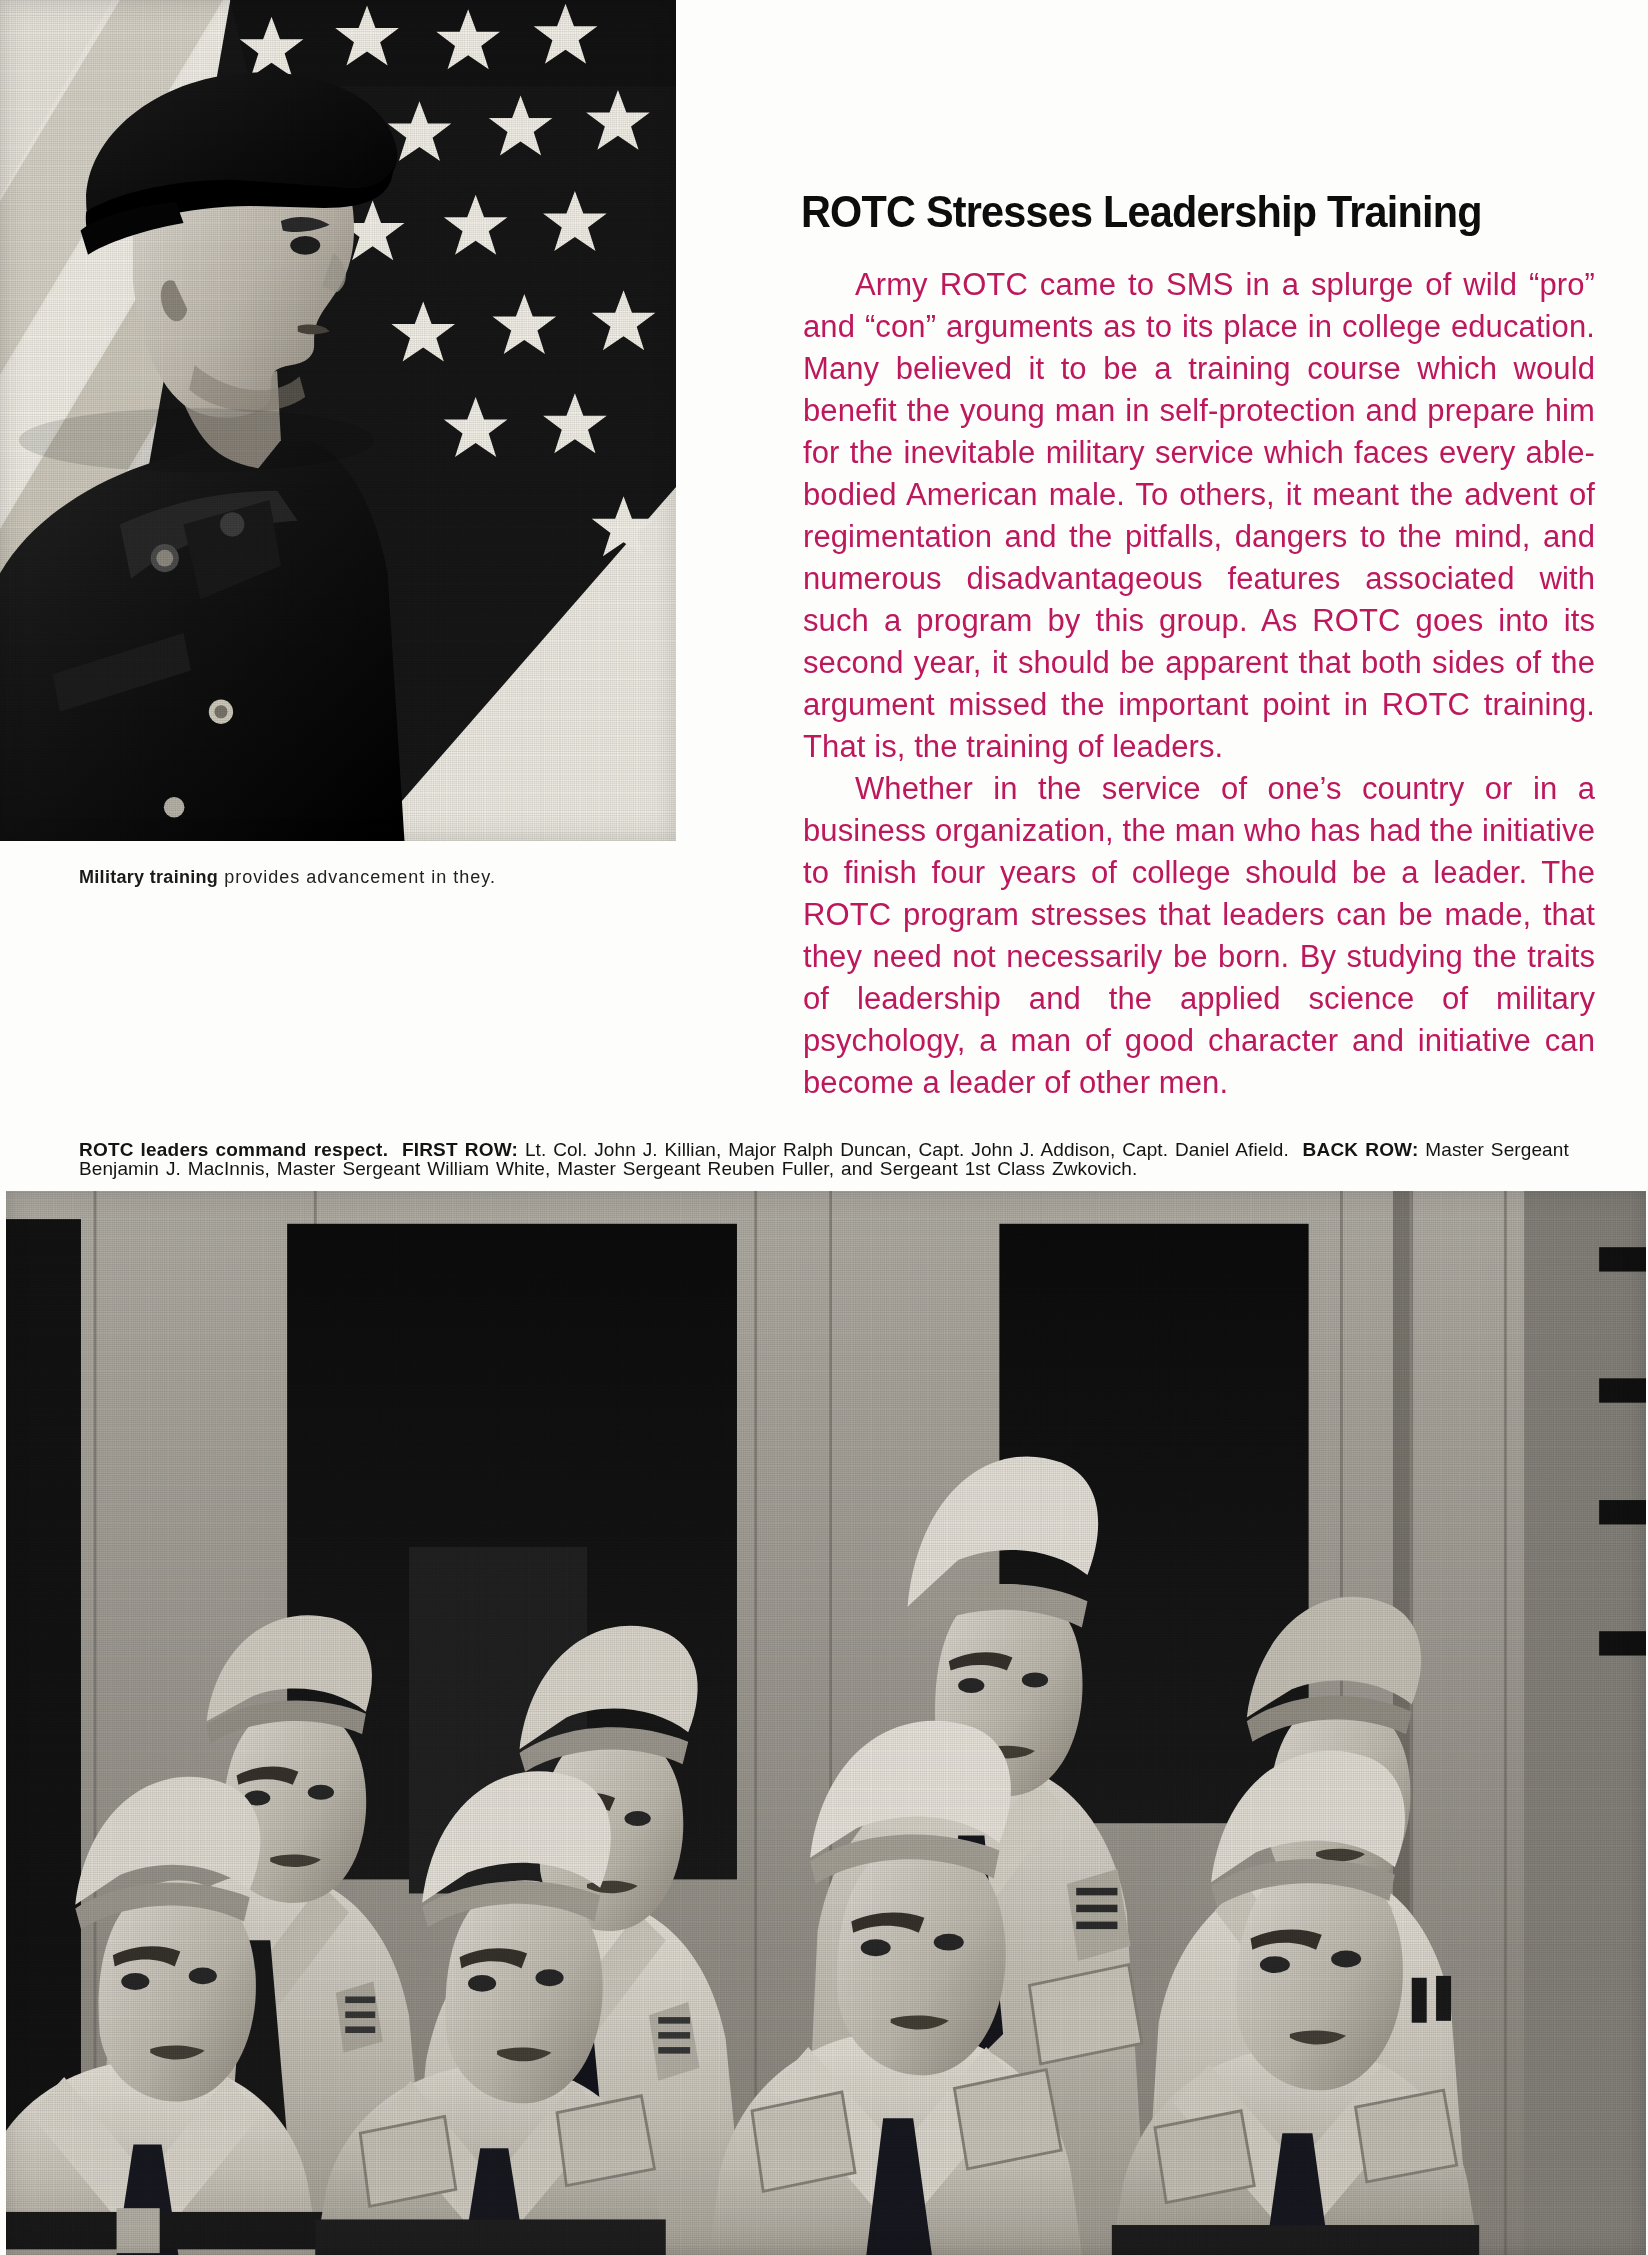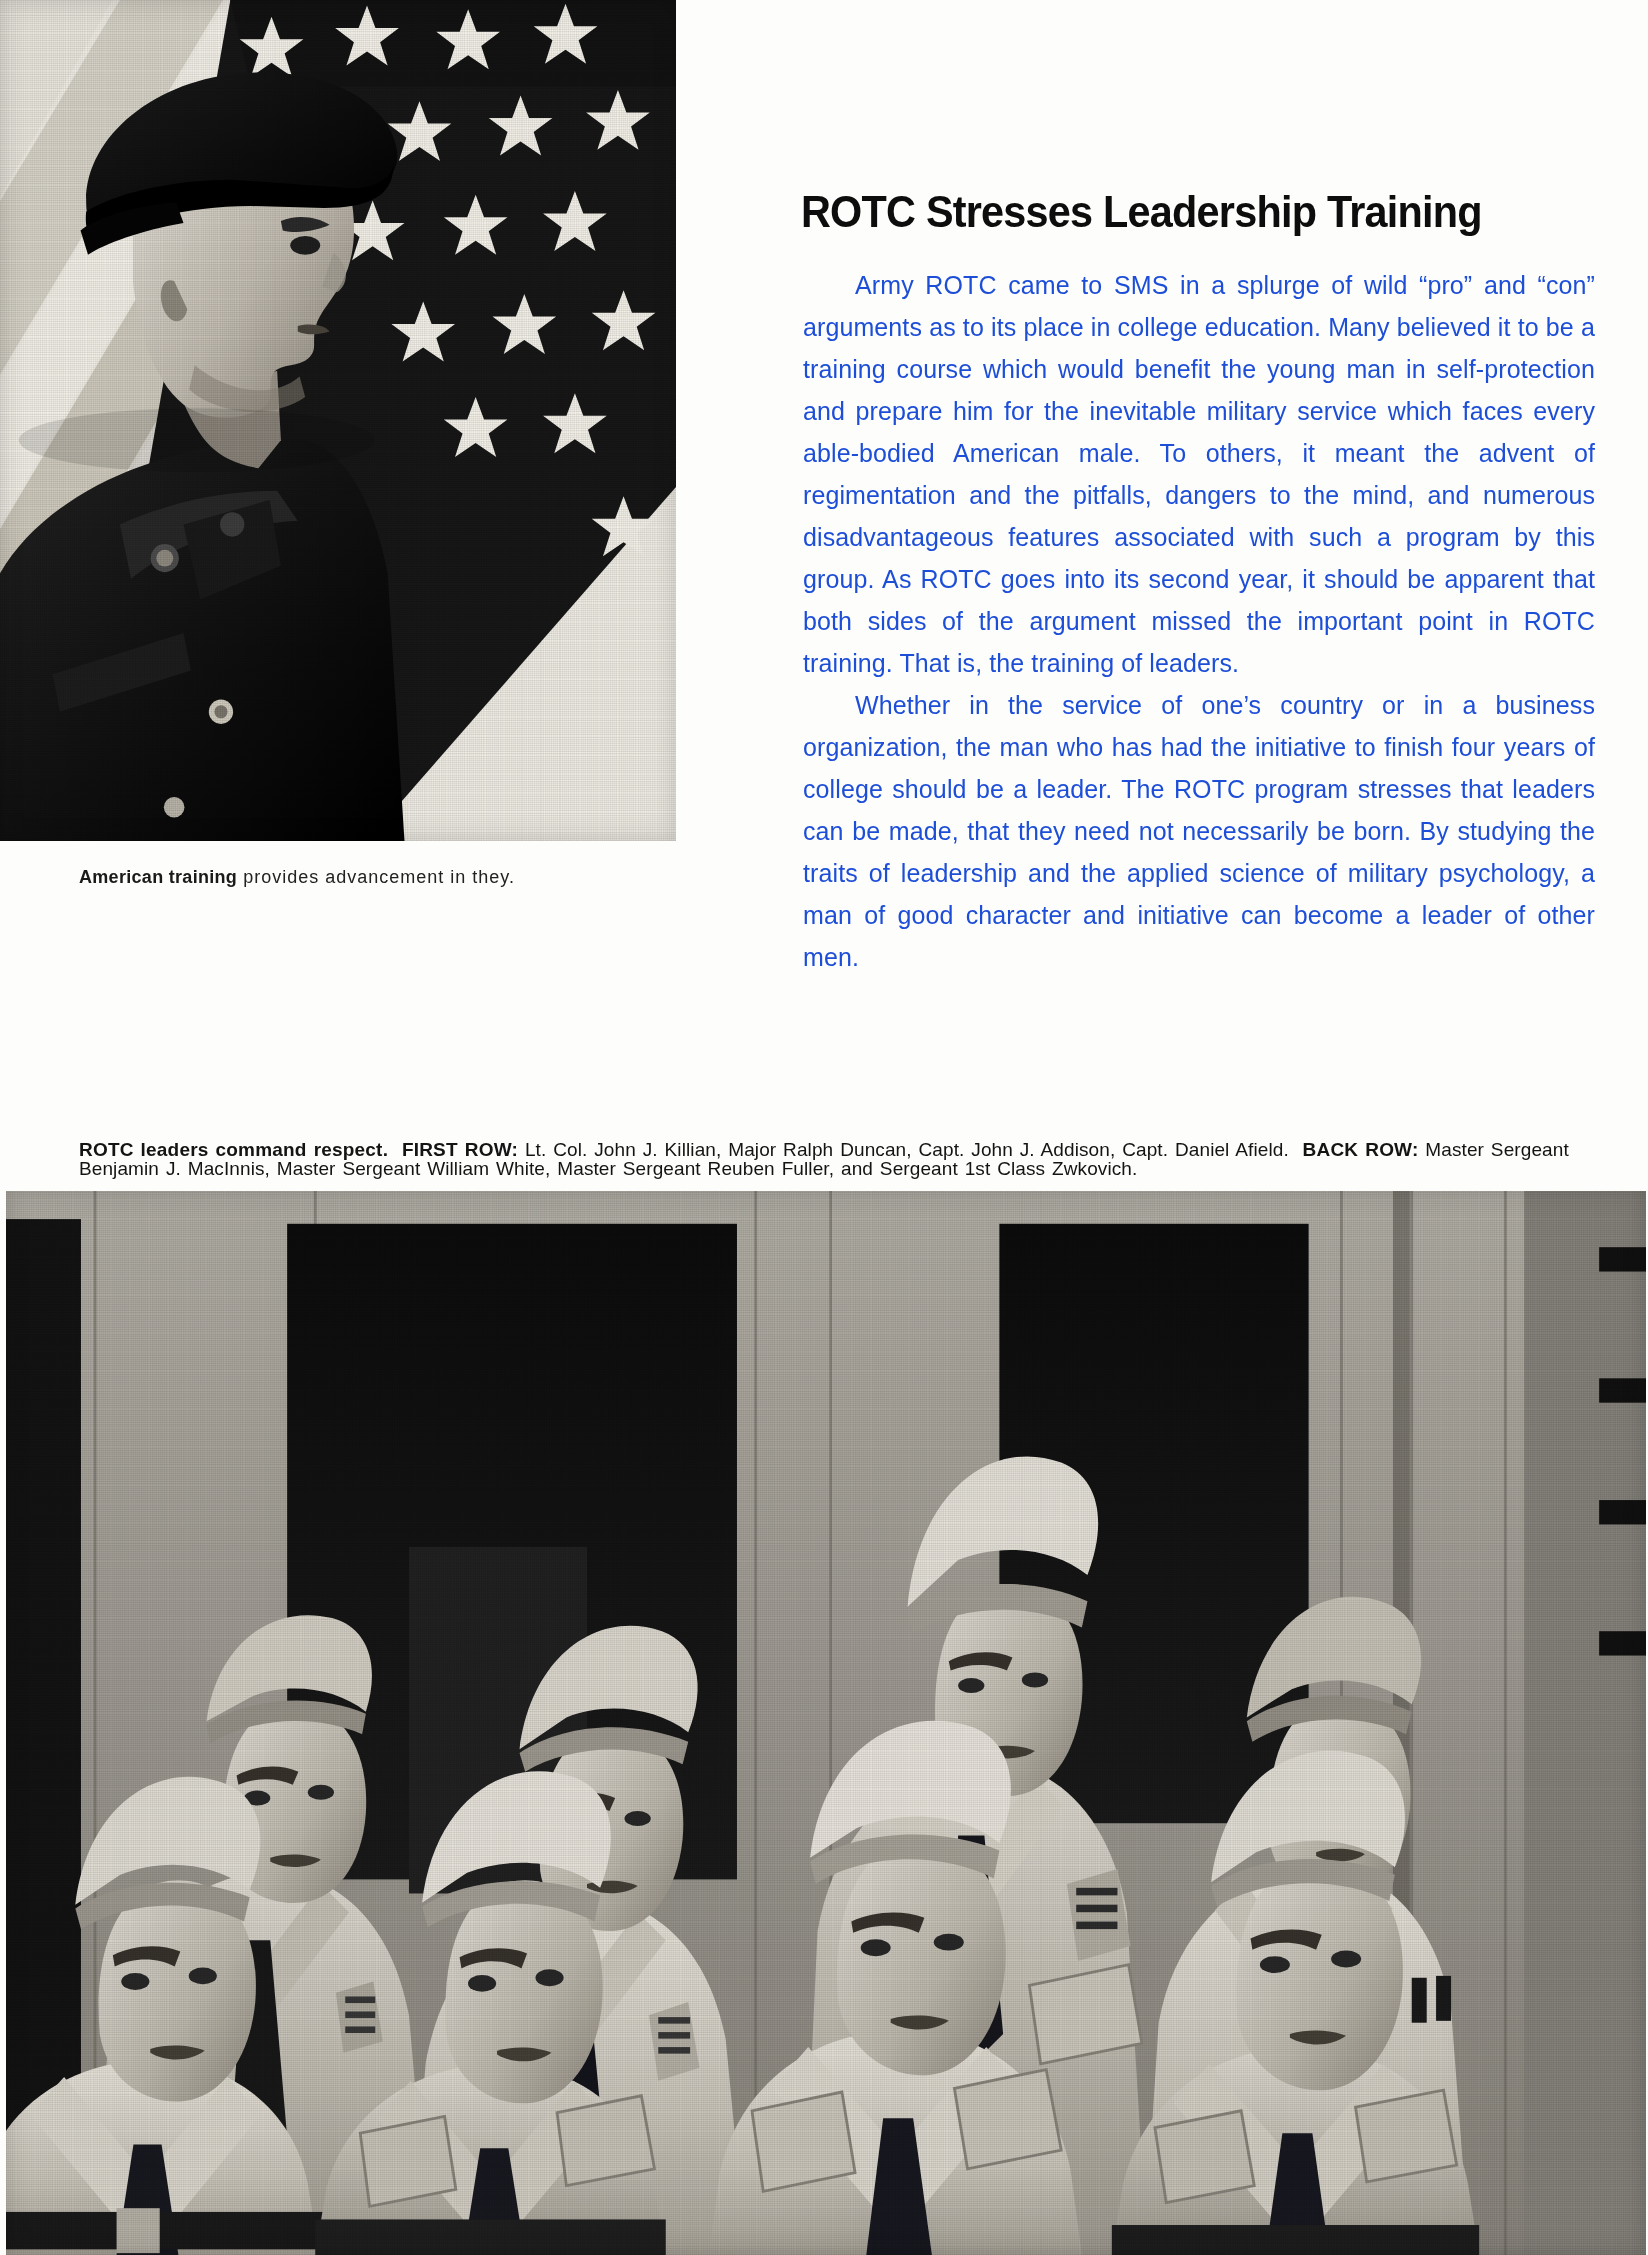--- a/index.html
+++ b/index.html
@@ -33,23 +33,23 @@
     font-size:44px;
     letter-spacing:-0.8px;
     line-height:1.0;
     color:#0d0d0d;
     transform:scaleX(0.94);
     transform-origin:left center;
     white-space:nowrap;
   }
   #article-body{
     position:absolute;left:803px;top:264px;width:792px;
-    font-size:25px;
+    font-size:31px;
     line-height:42px;
-    color:#1d4ed8;
+    color:#be185d;
     text-align:justify;
     text-justify:inter-word;
     letter-spacing:0.1px;
     font-weight:400;
   }
   #article-body p{margin:0;text-indent:52px;}
   #article-body p:last-child{margin-top:0;}
 
   
   #group-caption{
@@ -199,21 +199,21 @@
 
       <ellipse cx="210" cy="470" rx="190" ry="34" fill="#000" opacity=".12"></ellipse>
 
       <rect width="722" height="898" fill="url(#halftone)"></rect>
     </svg>
     <div class="grain"></div>
     <div class="edge-fade"></div>
   </div>
 
   <div id="portrait-caption">
-    <span class="lead">American training</span><span class="rest">&nbsp;</span><span class="rest">provides advancement in they.</span>
+    <span class="lead">Military training</span><span class="rest">&nbsp;</span><span class="rest">provides advancement in they.</span>
   </div>
 
   <h1 id="headline">ROTC Stresses Leadership Training</h1>
 
   <div id="article-body">
     <p>Army ROTC came to SMS in a splurge of wild “pro” and “con” arguments as to its place in college education.  Many believed it to be a training course which would benefit the young man in self-protection and prepare him for the inevitable military service which faces every able-bodied American male.  To others, it meant the advent of regimentation and the pitfalls, dangers to the mind, and numerous disadvantageous features associated with such a program by this group.  As ROTC goes into its second year, it should be apparent that both sides of the argument missed the important point in ROTC training.  That is, the training of leaders.</p>
     <p>Whether in the service of one’s country or in a business organization, the man who has had the initiative to finish four years of college should be a leader.  The ROTC program stresses that leaders can be made, that they need not necessarily be born.  By studying the traits of leadership and the applied science of military psychology, a man of good character and initiative can become a leader of other men.</p>
   </div>
 
   <div id="group-caption">

